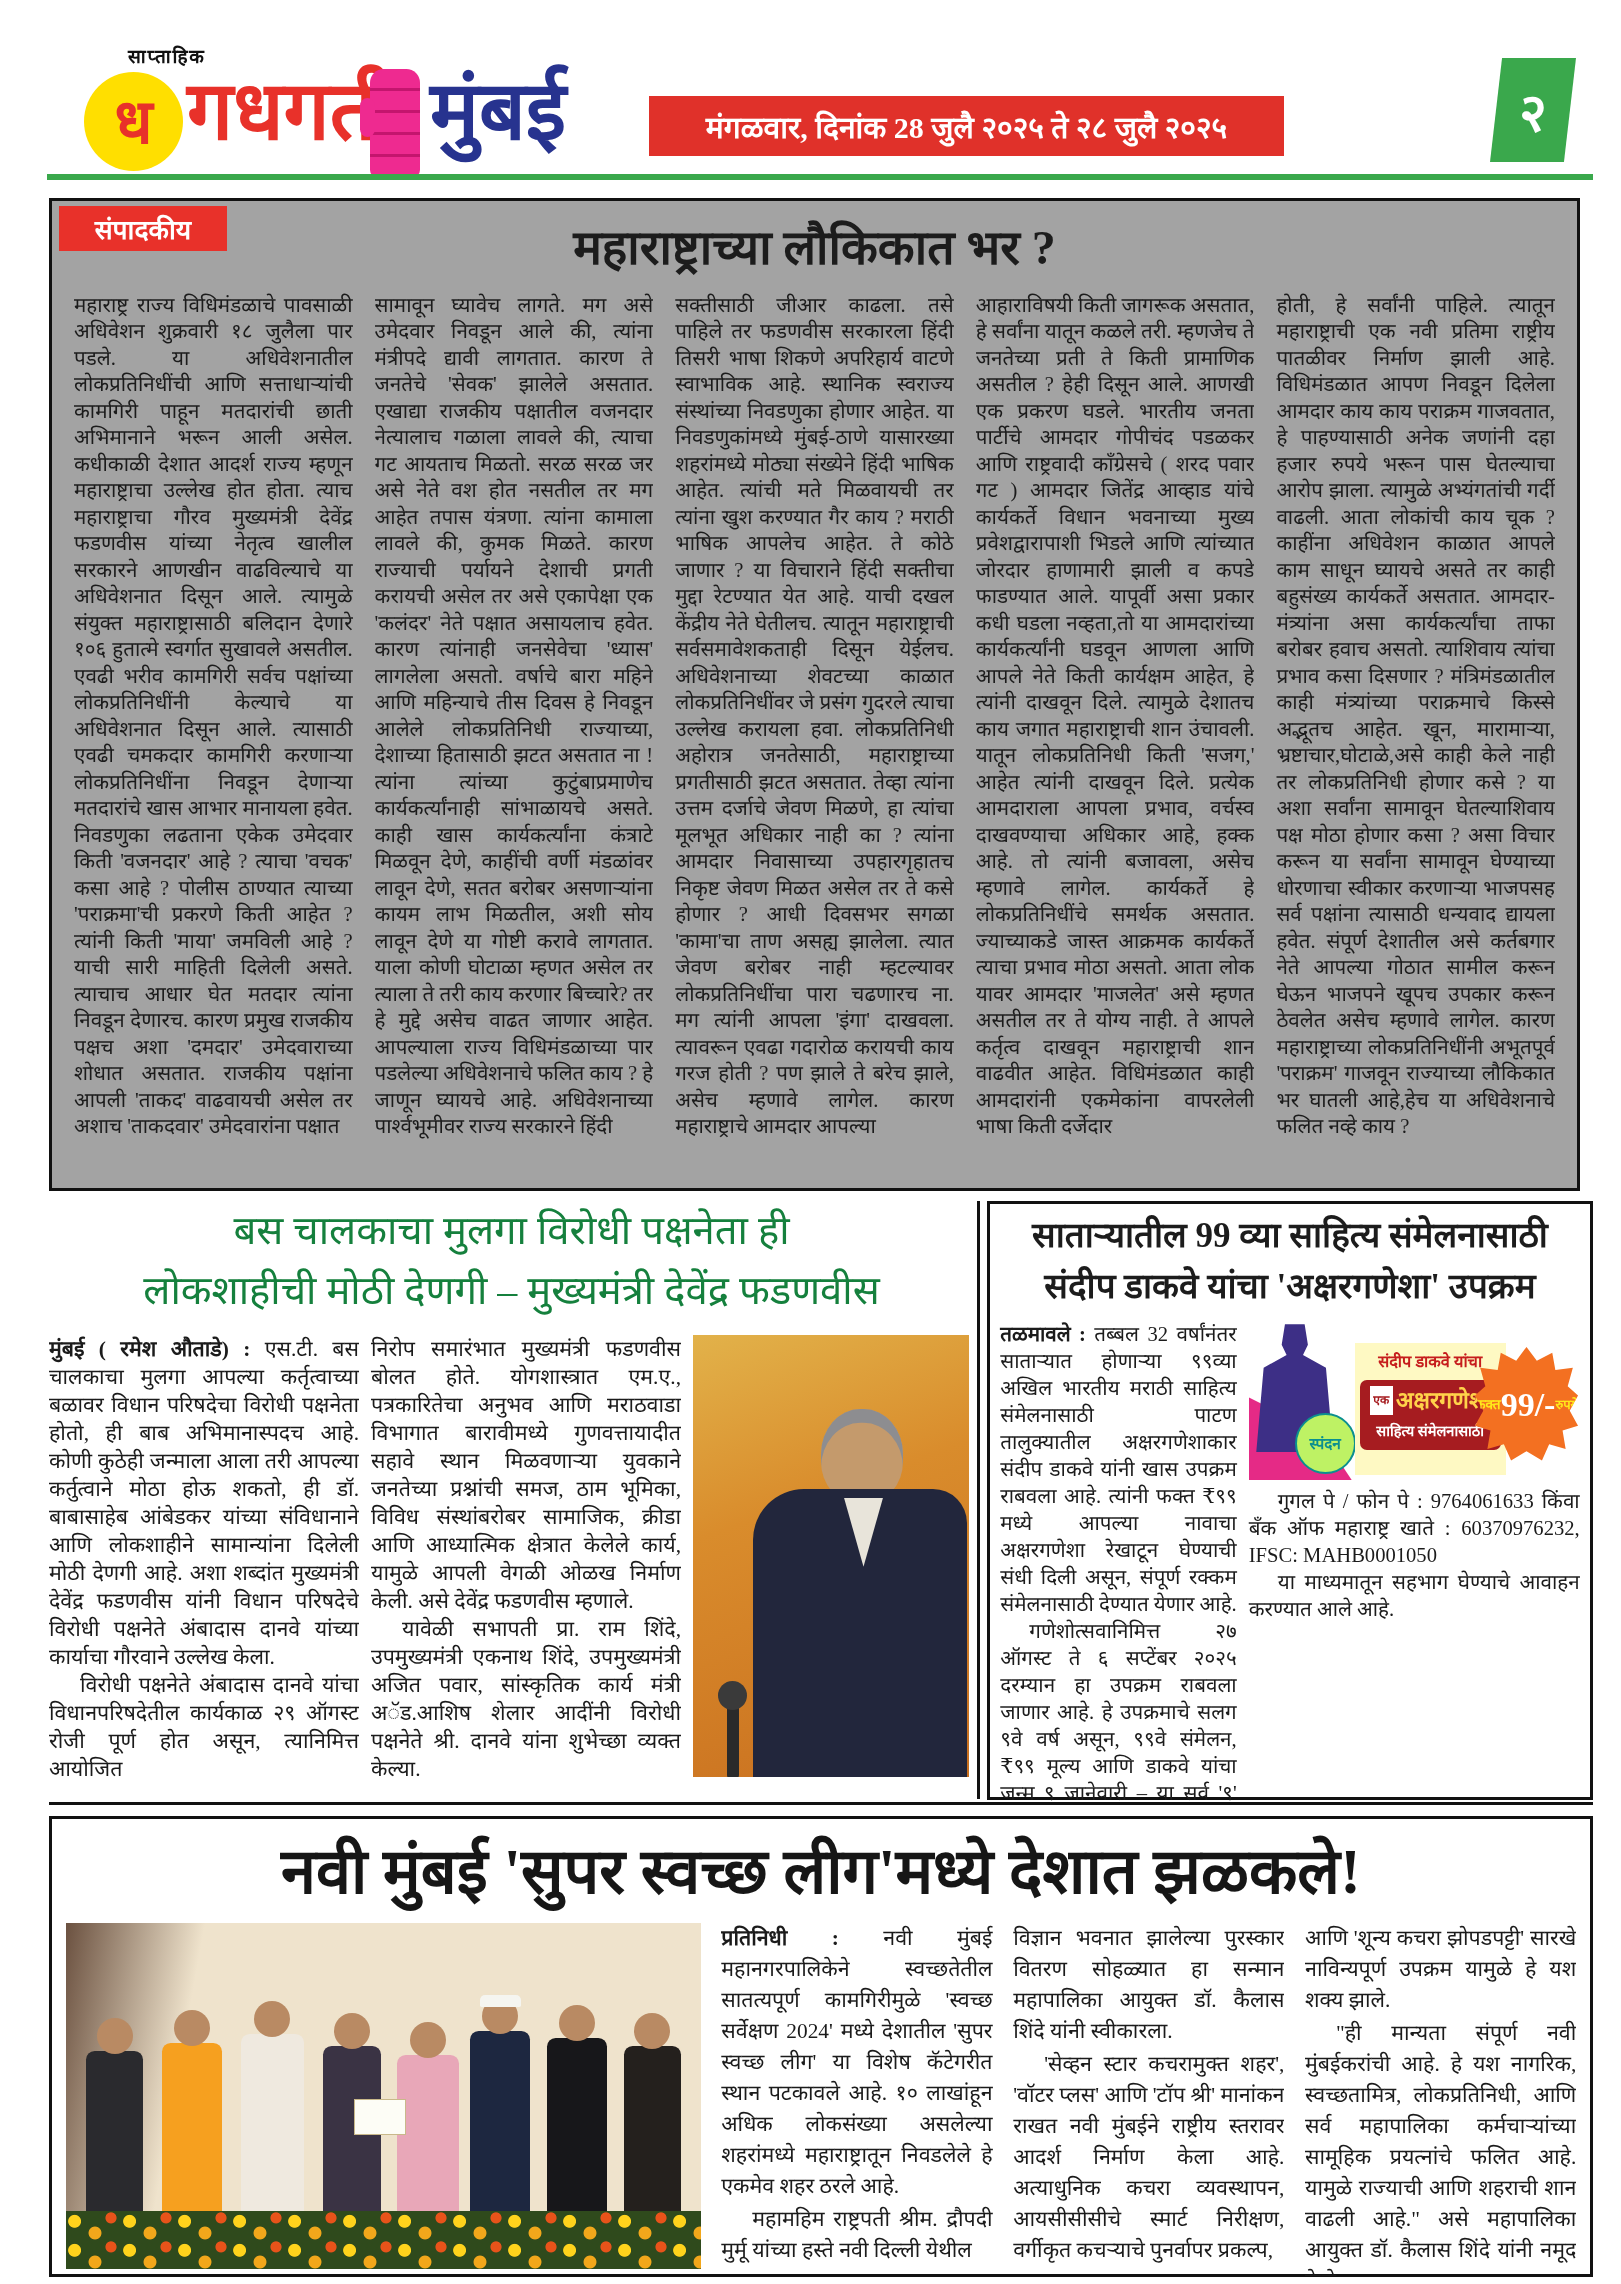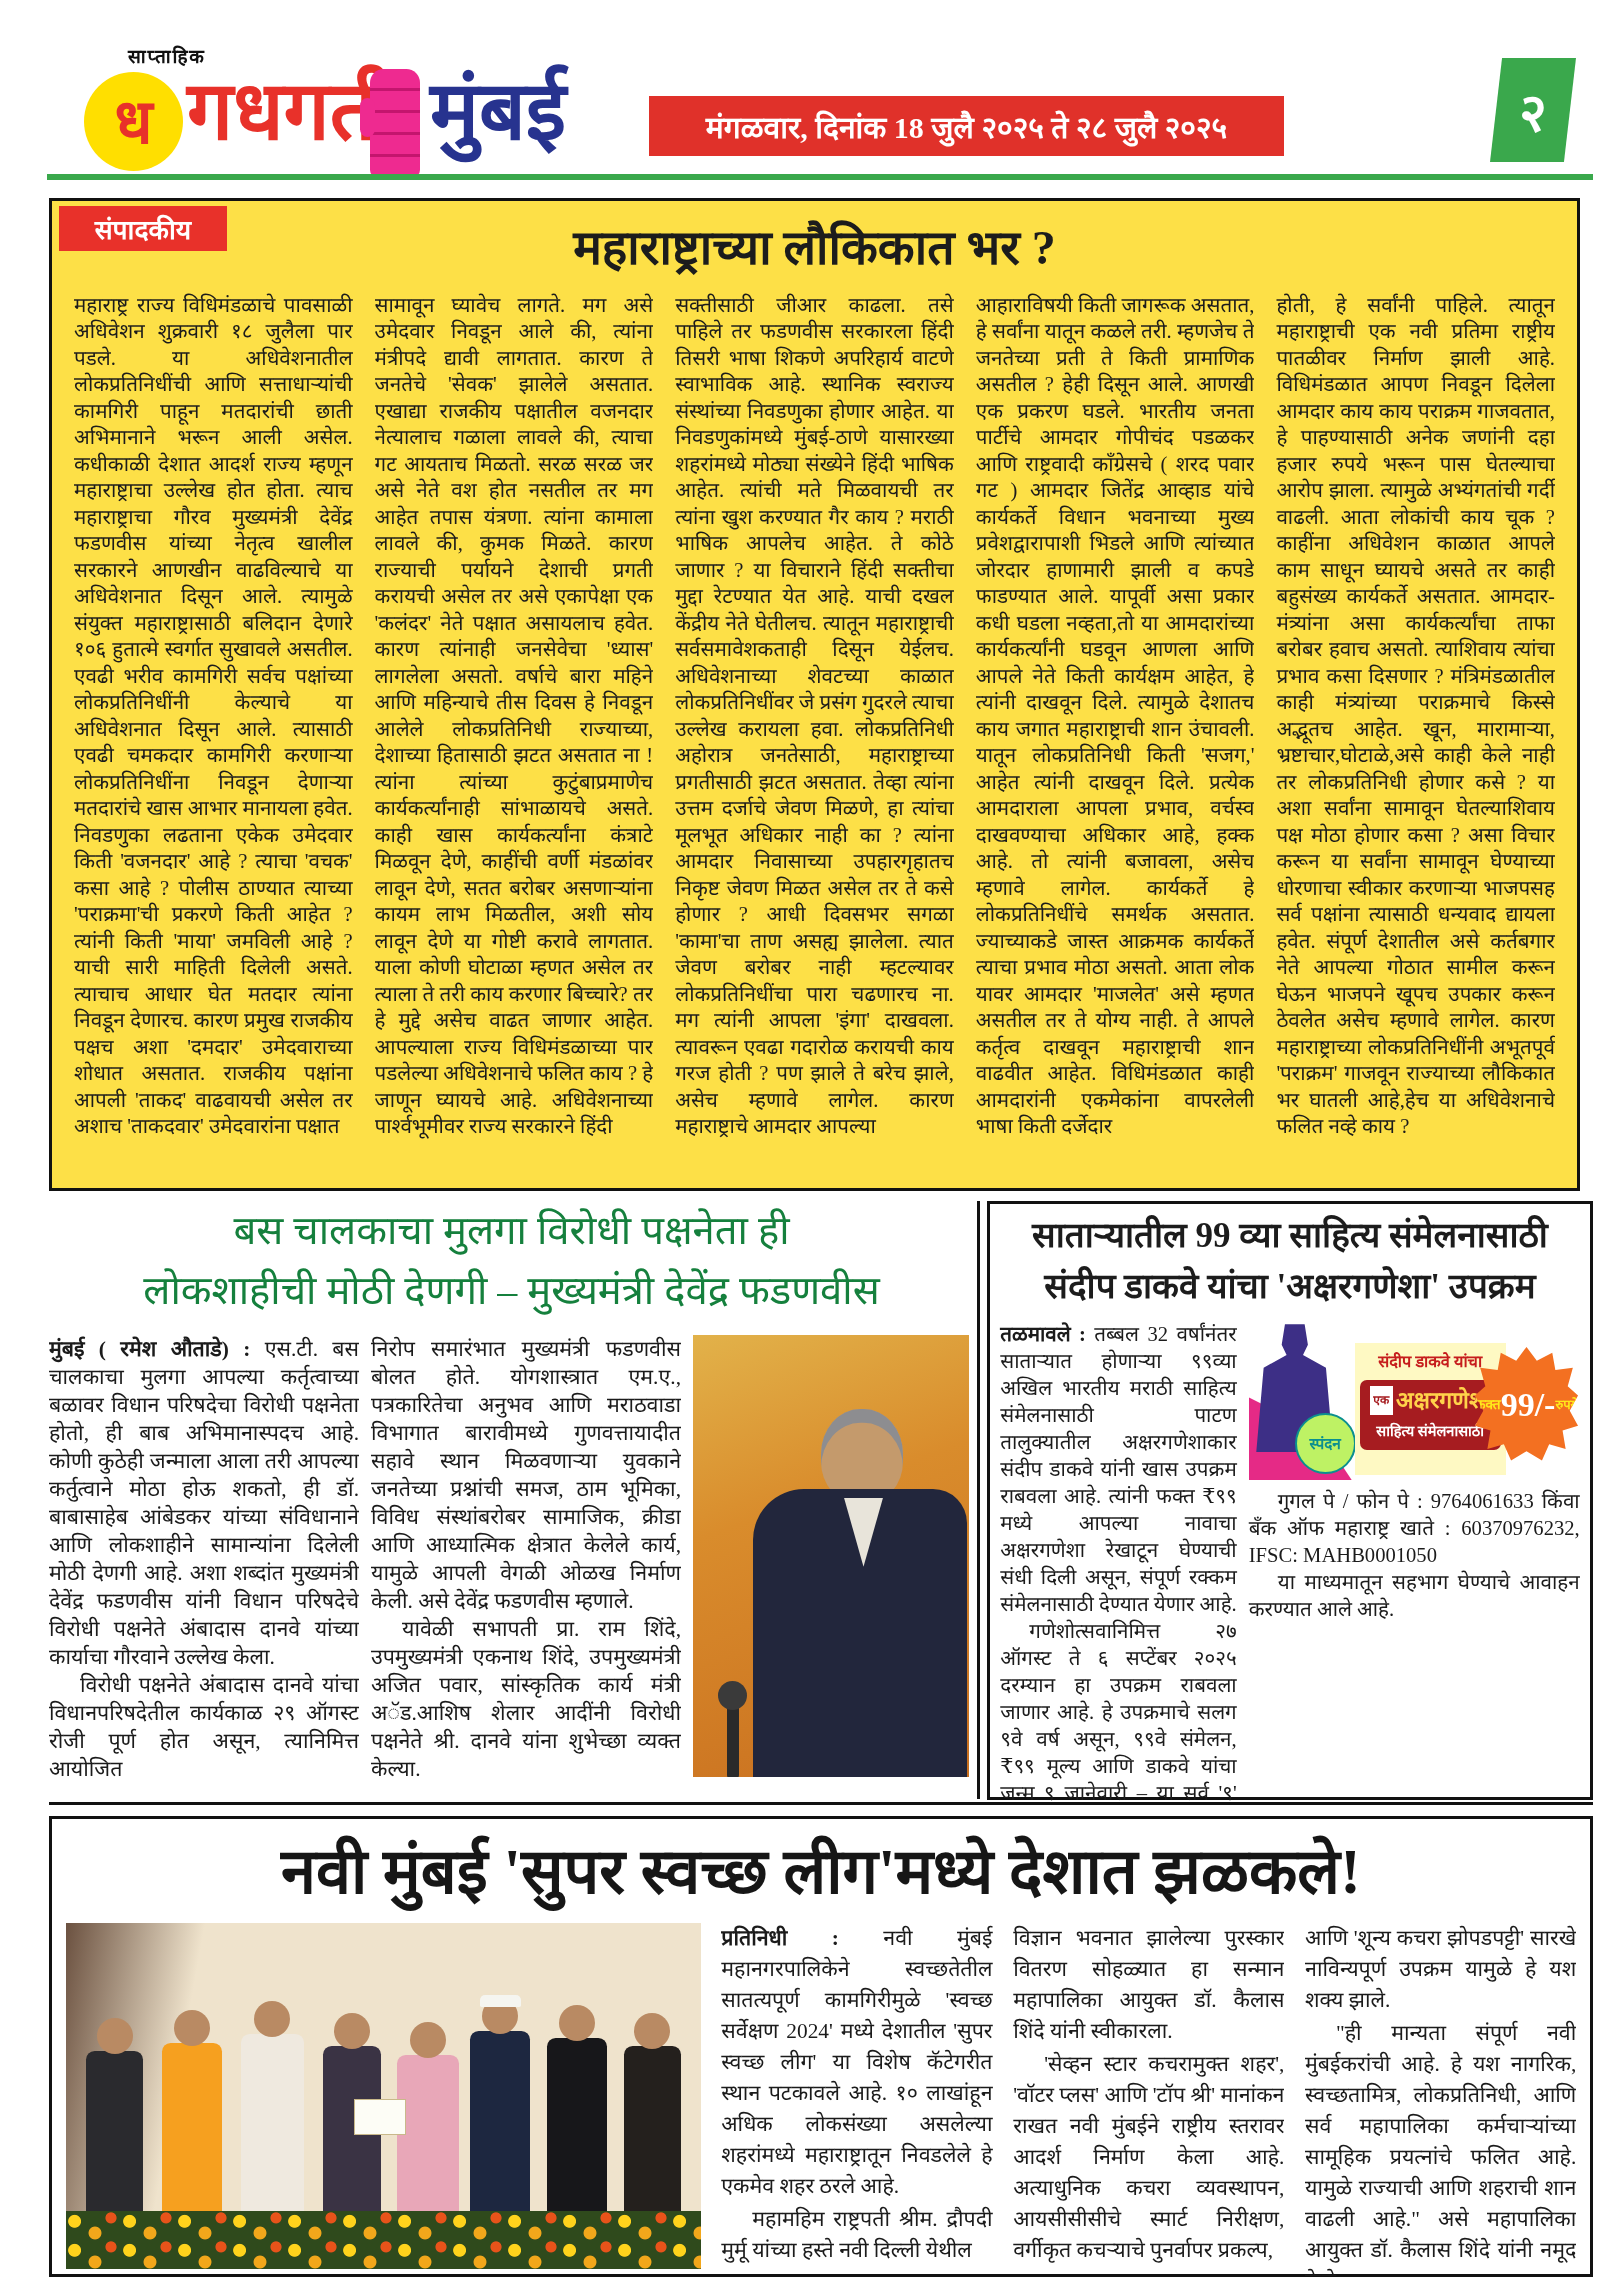--- a/index.html
+++ b/index.html
@@ -19,21 +19,21 @@
     background-image:repeating-linear-gradient(to bottom,transparent 0 19px,#c4156e 19px 22px);}
   .fist::after{content:"";position:absolute;left:-10.3px;top:29px;width:15.4px;height:39px;background:#ee2a90;border-radius:7.7px;}
   .logo-city{left:430px;top:67px;font-size:82px;font-weight:bold;color:#27338f;line-height:1.1;}
   .datebar{left:649px;top:96px;width:635px;height:60px;background:#e0312a;color:#ffffff;
     display:flex;align-items:center;justify-content:center;font-size:30px;font-weight:bold;}
   .pageno{left:1490px;top:58px;width:86px;height:104px;background:#3aa84c;
     clip-path:polygon(14% 0%,100% 0%,86% 100%,0% 100%);
     display:flex;align-items:center;justify-content:center;color:#fff;font-size:53px;font-weight:bold;}
   .greenline{left:47px;top:174px;width:1546px;height:6px;background:#3aa84c;}
   
-  .edbox{left:49px;top:198px;width:1525px;height:987px;border:3.4px solid #111;background:#fde047;}
+  .edbox{left:49px;top:198px;width:1525px;height:987px;border:3.4px solid #111;background:#a3a3a3;}
   .edbadge{position:absolute;left:6.9px;top:5.1px;width:168px;height:45px;background:#e8312a;color:#fff;
     display:flex;align-items:center;justify-content:center;font-size:26.5px;font-weight:bold;}
   .edhead{margin:12px 0 8.6px 0;text-align:center;font-size:48px;font-weight:bold;color:#1c1c1c;}
   .edcols{display:flex;gap:22px;padding:5.1px 22px 0 22px;height:856px;overflow:hidden;}
   .edcol{flex:1;font-size:20.6px;line-height:26.5px;text-align:justify;overflow:hidden;}
   
   .a2{left:49px;top:1201px;width:925px;height:594px;}
   .a2 h2{margin:0;text-align:center;font-weight:normal;color:#15803d;font-size:40px;line-height:1.5;}
   .a2body{display:flex;gap:12px;margin-top:13.7px;height:445px;overflow:hidden;}
   .a2col{width:310px;font-size:21.4px;line-height:28px;text-align:justify;overflow:hidden;}
@@ -105,21 +105,21 @@
 <body>
 
 <header>
   <div class="abs weekly">साप्ताहिक</div>
   <div class="abs dha-circle">
     <span>ध</span>
   </div>
   <div class="abs logo-main">गधगती</div>
   <div class="abs fist"></div>
   <div class="abs logo-city">मुंबई</div>
-  <div class="abs datebar">मंगळवार, दिनांक 18 जुलै २०२५ ते २८ जुलै २०२५</div>
+  <div class="abs datebar">मंगळवार, दिनांक 28 जुलै २०२५ ते २८ जुलै २०२५</div>
   <div class="abs pageno">२</div>
   <div class="abs greenline"></div>
 </header>
 
 <section class="abs edbox">
   <div class="edbadge">संपादकीय</div>
   <h1 class="edhead">महाराष्ट्राच्या लौकिकात भर ?</h1>
   <div class="edcols">
     <div class="edcol">महाराष्ट्र राज्य विधिमंडळाचे पावसाळी अधिवेशन शुक्रवारी १८ जुलैला पार पडले. या अधिवेशनातील लोकप्रतिनिधींची आणि सत्ताधाऱ्यांची कामगिरी पाहून मतदारांची छाती अभिमानाने भरून आली असेल. कधीकाळी देशात आदर्श राज्य म्हणून महाराष्ट्राचा उल्लेख होत होता. त्याच महाराष्ट्राचा गौरव मुख्यमंत्री देवेंद्र फडणवीस यांच्या नेतृत्व खालील सरकारने आणखीन वाढविल्याचे या अधिवेशनात दिसून आले. त्यामुळे संयुक्त महाराष्ट्रासाठी बलिदान देणारे १०६ हुतात्मे स्वर्गात सुखावले असतील. एवढी भरीव कामगिरी सर्वच पक्षांच्या लोकप्रतिनिधींनी केल्याचे या अधिवेशनात दिसून आले. त्यासाठी एवढी चमकदार कामगिरी करणाऱ्या लोकप्रतिनिधींना निवडून देणाऱ्या मतदारांचे खास आभार मानायला हवेत. निवडणुका लढताना एकेक उमेदवार किती 'वजनदार' आहे ? त्याचा 'वचक' कसा आहे ? पोलीस ठाण्यात त्याच्या 'पराक्रमा'ची प्रकरणे किती आहेत ? त्यांनी किती 'माया' जमविली आहे ? याची सारी माहिती दिलेली असते. त्याचाच आधार घेत मतदार त्यांना निवडून देणारच. कारण प्रमुख राजकीय पक्षच अशा 'दमदार' उमेदवाराच्या शोधात असतात. राजकीय पक्षांना आपली 'ताकद' वाढवायची असेल तर अशाच 'ताकदवार' उमेदवारांना पक्षात</div>
     <div class="edcol">सामावून घ्यावेच लागते. मग असे उमेदवार निवडून आले की, त्यांना मंत्रीपदे द्यावी लागतात. कारण ते जनतेचे 'सेवक' झालेले असतात. एखाद्या राजकीय पक्षातील वजनदार नेत्यालाच गळाला लावले की, त्याचा गट आयताच मिळतो. सरळ सरळ जर असे नेते वश होत नसतील तर मग आहेत तपास यंत्रणा. त्यांना कामाला लावले की, कुमक मिळते. कारण राज्याची पर्यायने देशाची प्रगती करायची असेल तर असे एकापेक्षा एक 'कलंदर' नेते पक्षात असायलाच हवेत. कारण त्यांनाही जनसेवेचा 'ध्यास' लागलेला असतो. वर्षाचे बारा महिने आणि महिन्याचे तीस दिवस हे निवडून आलेले लोकप्रतिनिधी राज्याच्या, देशाच्या हितासाठी झटत असतात ना ! त्यांना त्यांच्या कुटुंबाप्रमाणेच कार्यकर्त्यांनाही सांभाळायचे असते. काही खास कार्यकर्त्यांना कंत्राटे मिळवून देणे, काहींची वर्णी मंडळांवर लावून देणे, सतत बरोबर असणाऱ्यांना कायम लाभ मिळतील, अशी सोय लावून देणे या गोष्टी करावे लागतात. याला कोणी घोटाळा म्हणत असेल तर त्याला ते तरी काय करणार बिच्चारे? तर हे मुद्दे असेच वाढत जाणार आहेत. आपल्याला राज्य विधिमंडळाच्या पार पडलेल्या अधिवेशनाचे फलित काय ? हे जाणून घ्यायचे आहे. अधिवेशनाच्या पार्श्वभूमीवर राज्य सरकारने हिंदी</div>

